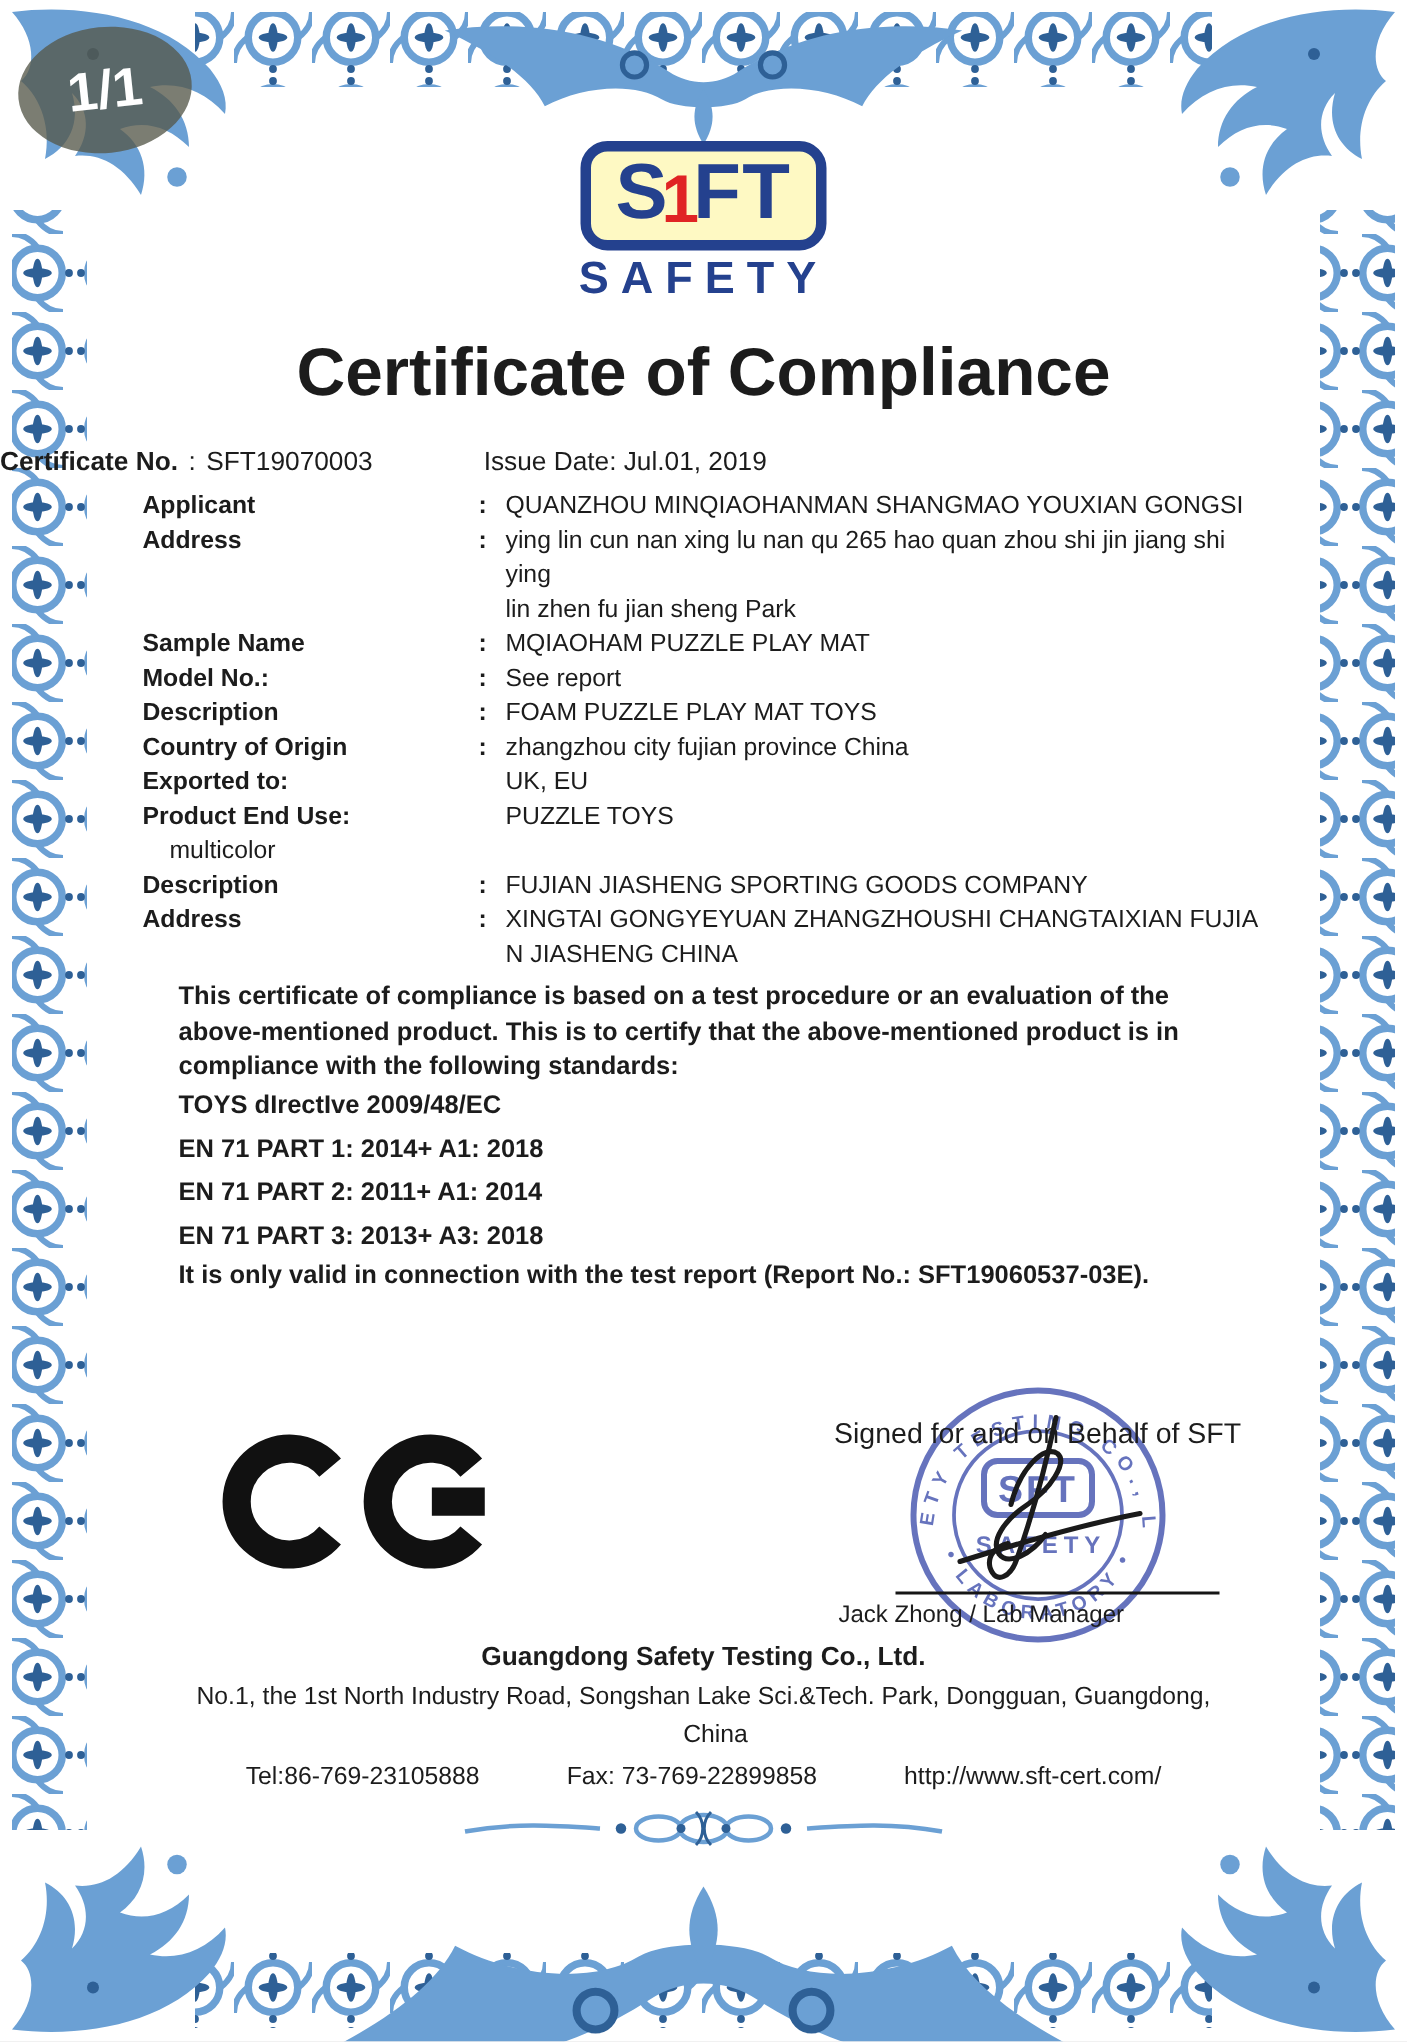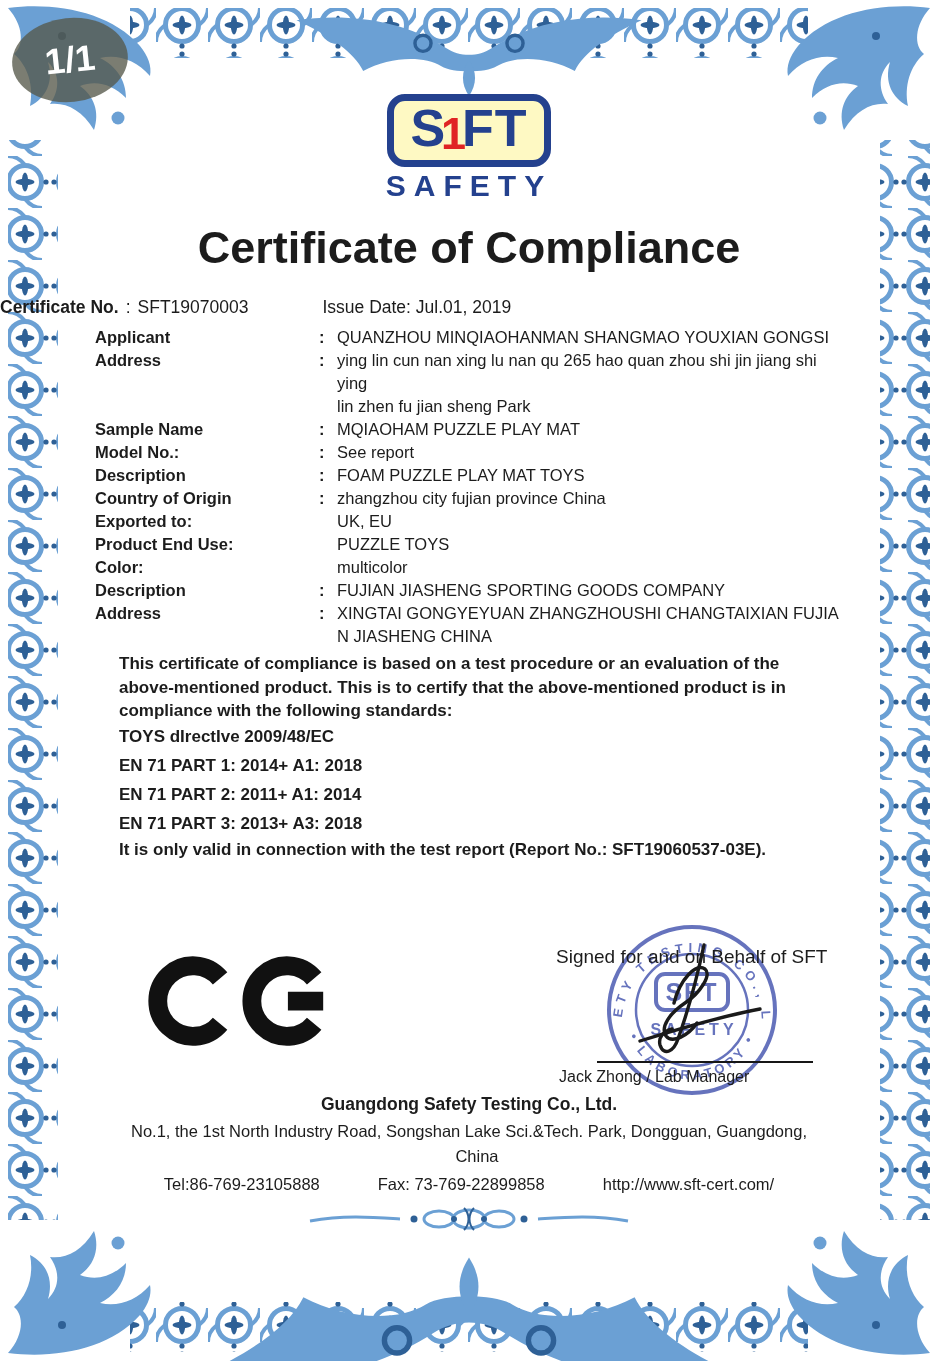--- a/index.html
+++ b/index.html
@@ -192,21 +192,20 @@
       <div class="flabel">Exported to:</div>
       <div class="fcolon"></div>
       <div class="fvalue">UK, EU</div>
     </div>
     <div class="frow">
       <div class="flabel">Product End Use:</div>
       <div class="fcolon"></div>
       <div class="fvalue">PUZZLE TOYS</div>
     </div>
     <div class="frow">
-      <div class="flabel">Color:</div>
       <div class="fcolon"></div>
       <div class="fvalue">multicolor</div>
     </div>
     <div class="frow">
       <div class="flabel">Description</div>
       <div class="fcolon">:</div>
       <div class="fvalue">FUJIAN JIASHENG SPORTING GOODS COMPANY</div>
     </div>
     <div class="frow">
       <div class="flabel">Address</div>

